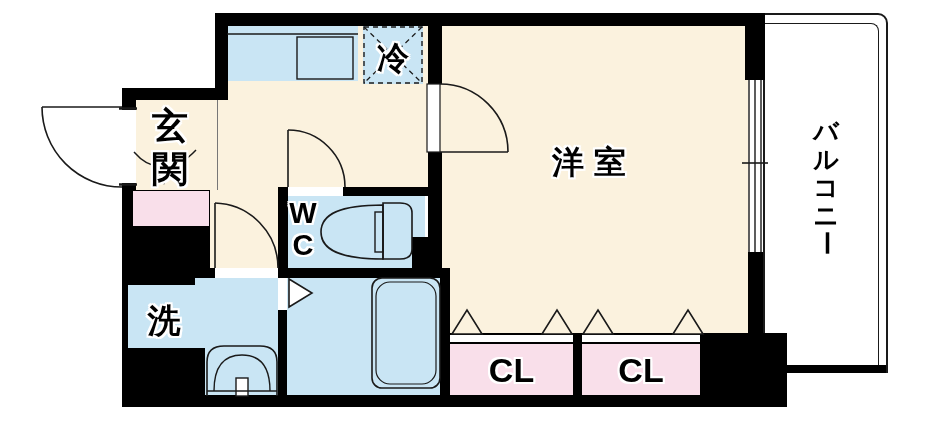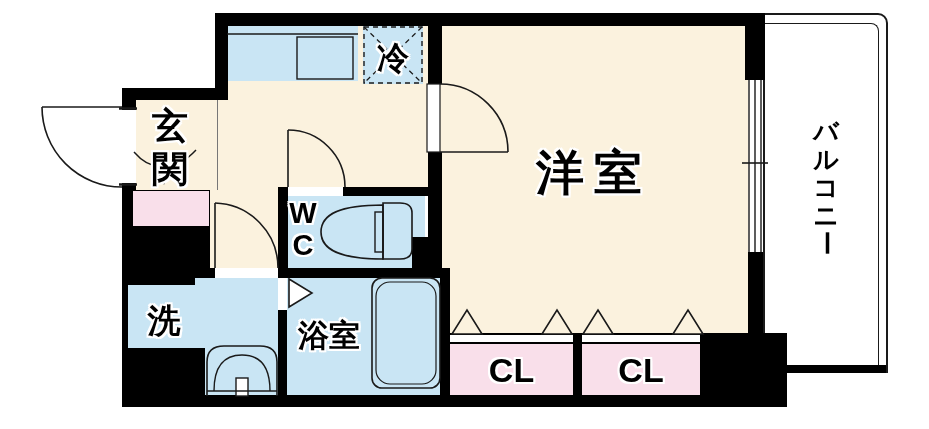--- a/index.html
+++ b/index.html
@@ -154,27 +154,26 @@
       <path class="ln" stroke-width="1.4" d="M749,80 L749,252 M761,80 L761,252 M755,80 L755,252"></path>
       <path class="ln" stroke-width="1.6" d="M742,163 L768,163"></path>
     </g>
   </svg>
 
   <div class="label" style="left:150px;top:104px;width:40px;font-size:36px;line-height:43px;">
     <span class="vchar">玄</span>
     <span class="vchar">関</span>
   </div>
   <div class="label" style="left:374px;top:37px;width:38px;font-size:32px;">冷</div>
-  <div class="label" style="left:494px;top:141px;width:200px;font-size:48px;letter-spacing:10px;">洋室</div>
+  <div class="label" style="left:494px;top:141px;width:200px;font-size:32px;letter-spacing:10px;">洋室</div>
   <div class="label" style="left:286px;top:197px;width:34px;font-size:29px;line-height:32px;">
     <span class="vchar">W</span>
     <span class="vchar">C</span>
   </div>
   <div class="label" style="left:144px;top:299px;width:40px;font-size:33px;">洗</div>
-  <div class="label" style="left:292px;top:315px;width:74px;font-size:31px;">浴室</div>
   <div class="label" style="left:450px;top:351px;width:123px;font-size:34px;">CL</div>
   <div class="label" style="left:582px;top:351px;width:118px;font-size:34px;">CL</div>
   <div class="label" style="left:807px;top:117px;width:38px;font-size:25px;line-height:28px;font-weight:bold;text-shadow:none;">
     <span class="vchar">バ</span>
     <span class="vchar">ル</span>
     <span class="vchar">コ</span>
     <span class="vchar">ニ</span>
     <span class="vchar rot">ー</span>
   </div>
 

